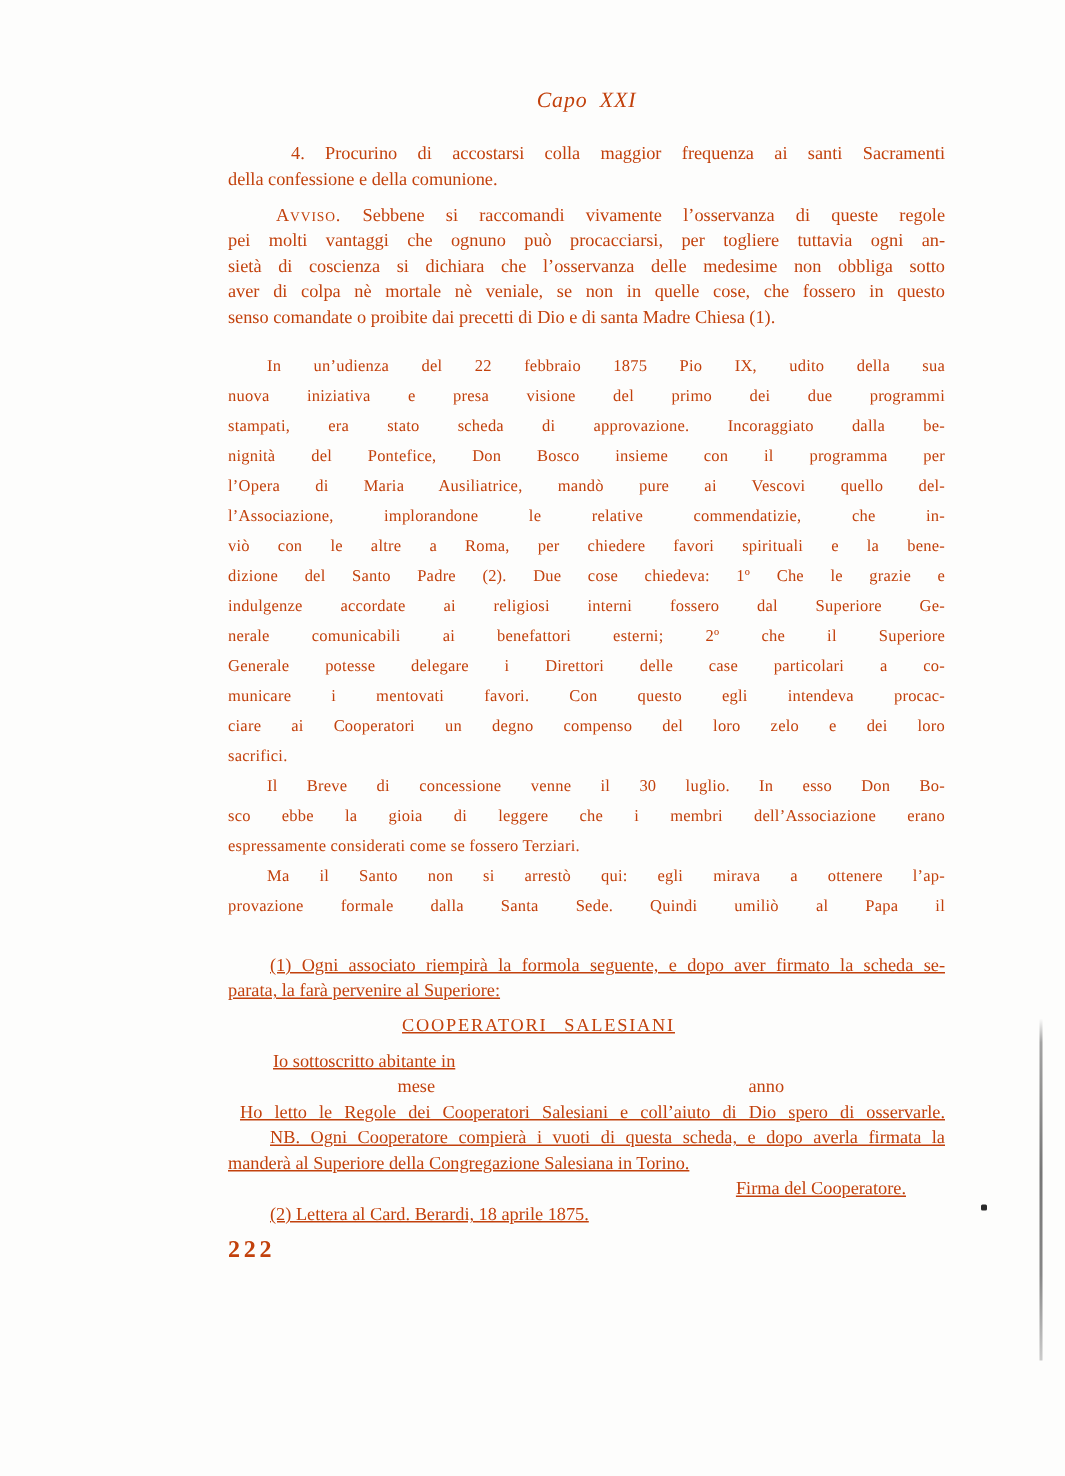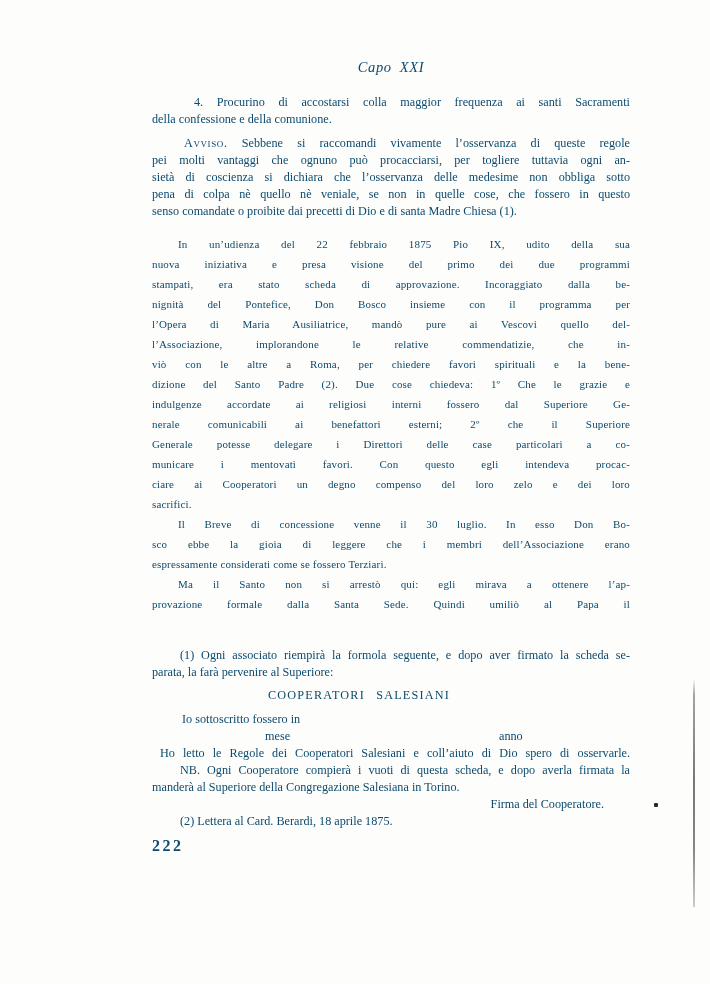--- a/index.html
+++ b/index.html
@@ -1,30 +1,30 @@
 <!DOCTYPE html>
 <html><head>
 <meta charset="utf-8">
 <style>
   html,body { margin:0; padding:0; background:#ffffff; }
   .page {
     position:relative; width:710px; height:984px;
-    background:#fdfdfc; color:#0c4a6e; overflow:hidden;
+    background:#fdfdfc; color:#c2410c; overflow:hidden;
     font-family:"Liberation Serif","DejaVu Serif",serif;
   }
   .content { position:absolute; left:152px; top:0; width:478px; }
   .chapter-header {
     margin-top:59px; text-align:center; font-style:italic;
     font-size:14.5px; line-height:16px; letter-spacing:0.6px; word-spacing:4px;
   }
   .small-type { font-size:12.2px; line-height:17px; }
   .regulation { margin-top:19px; }
   .regulation .para + .para { margin-top:7px; }
   .main-text { margin-top:14px; font-size:11px; line-height:20px; letter-spacing:0.15px; }
-  .footnote-section { margin-top:33px; }
+  .footnote-section { margin-top:21px;text-decoration:underline; }
   .tline { min-height:1em; }
   .tline.just { text-align:justify; text-align-last:justify; }
   .sc { font-variant:small-caps; letter-spacing:0.6px; }
   .coop-title {
     text-align:center; margin:6px 64px 0 0;
     letter-spacing:1.2px; word-spacing:7px;
   }
   .form-line1 { padding-left:30px; margin-top:7px; }
   .mese-anno-row { position:relative; height:17px; }
   .mese-label { position:absolute; left:113px; }
@@ -56,21 +56,21 @@
 
     <section class="regulation small-type">
         <div class="para">
           <div class="tline just" style="padding-left: 42px;">4. Procurino di accostarsi colla maggior frequenza ai santi Sacramenti</div>
           <div class="tline">della confessione e della comunione.</div>
         </div>
         <div class="para">
           <div class="tline just" style="padding-left: 32px;"><span class="sc">Avviso.</span> Sebbene si raccomandi vivamente l’osservanza di queste regole</div>
           <div class="tline just">pei molti vantaggi che ognuno può procacciarsi, per togliere tuttavia ogni an-</div>
           <div class="tline just">sietà di coscienza si dichiara che l’osservanza delle medesime non obbliga sotto</div>
-          <div class="tline just">pena di colpa nè quello nè veniale, se non in quelle cose, che fossero in questo</div>
+          <div class="tline just">aver di colpa nè mortale nè veniale, se non in quelle cose, che fossero in questo</div>
           <div class="tline">senso comandate o proibite dai precetti di Dio e di santa Madre Chiesa (1).</div>
         </div>
       </section>
 
     <section class="main-text">
         <div class="para">
           <div class="tline just" style="padding-left: 26px;">In un’udienza del 22 febbraio 1875 Pio IX, udito della sua</div>
           <div class="tline just">nuova iniziativa e presa visione del primo dei due programmi</div>
           <div class="tline just">stampati, era stato scheda di approvazione. Incoraggiato dalla be-</div>
           <div class="tline just">nignità del Pontefice, Don Bosco insieme con il programma per</div>
@@ -99,21 +99,21 @@
     <section class="footnote-section small-type">
       <div>
           <div class="para">
             <div class="tline just" style="padding-left: 28px;">(1) Ogni associato riempirà la formola seguente, e dopo aver firmato la scheda se-</div>
             <div class="tline">parata, la farà pervenire al Superiore:</div>
           </div>
         </div>
 
       <div class="coop-title">COOPERATORI SALESIANI</div>
 
-      <div class="form-line1">Io sottoscritto fossero in</div>
+      <div class="form-line1">Io sottoscritto abitante in</div>
 
       <div class="mese-anno-row">
         <span class="mese-label">mese</span>
         <span class="anno-label">anno</span>
       </div>
 
       <div>
           <div class="para">
             <div class="tline just" style="padding-left: 8px;">Ho letto le Regole dei Cooperatori Salesiani e coll’aiuto di Dio spero di osservarle.</div>
           </div>

